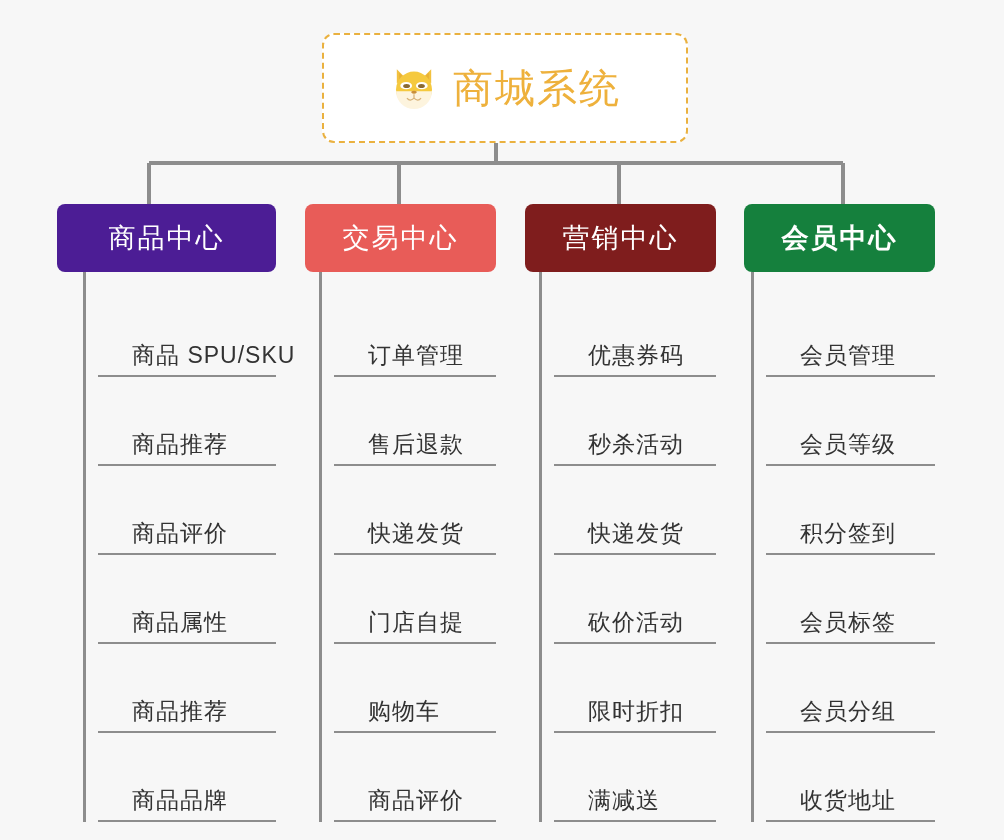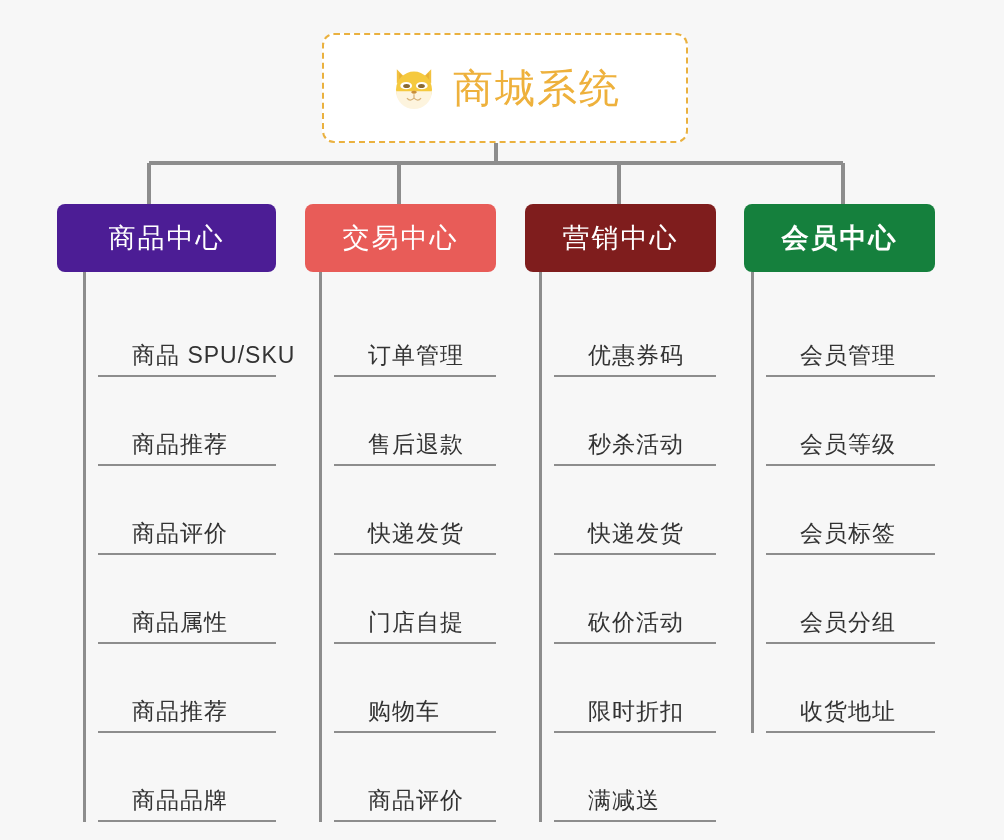--- a/index.html
+++ b/index.html
@@ -245,20 +245,23 @@
         <span>会员中心</span>
       </div>
       <div class="leaf-list">
         <div class="leaf-item">
             <span class="leaf-label">会员管理</span>
           </div>
         <div class="leaf-item">
             <span class="leaf-label">会员等级</span>
           </div>
         <div class="leaf-item">
+            <span class="leaf-label">积分签到</span>
+          </div>
+        <div class="leaf-item">
             <span class="leaf-label">会员标签</span>
           </div>
         <div class="leaf-item">
             <span class="leaf-label">会员分组</span>
           </div>
         <div class="leaf-item">
             <span class="leaf-label">收货地址</span>
           </div>
       </div>
     </div>

